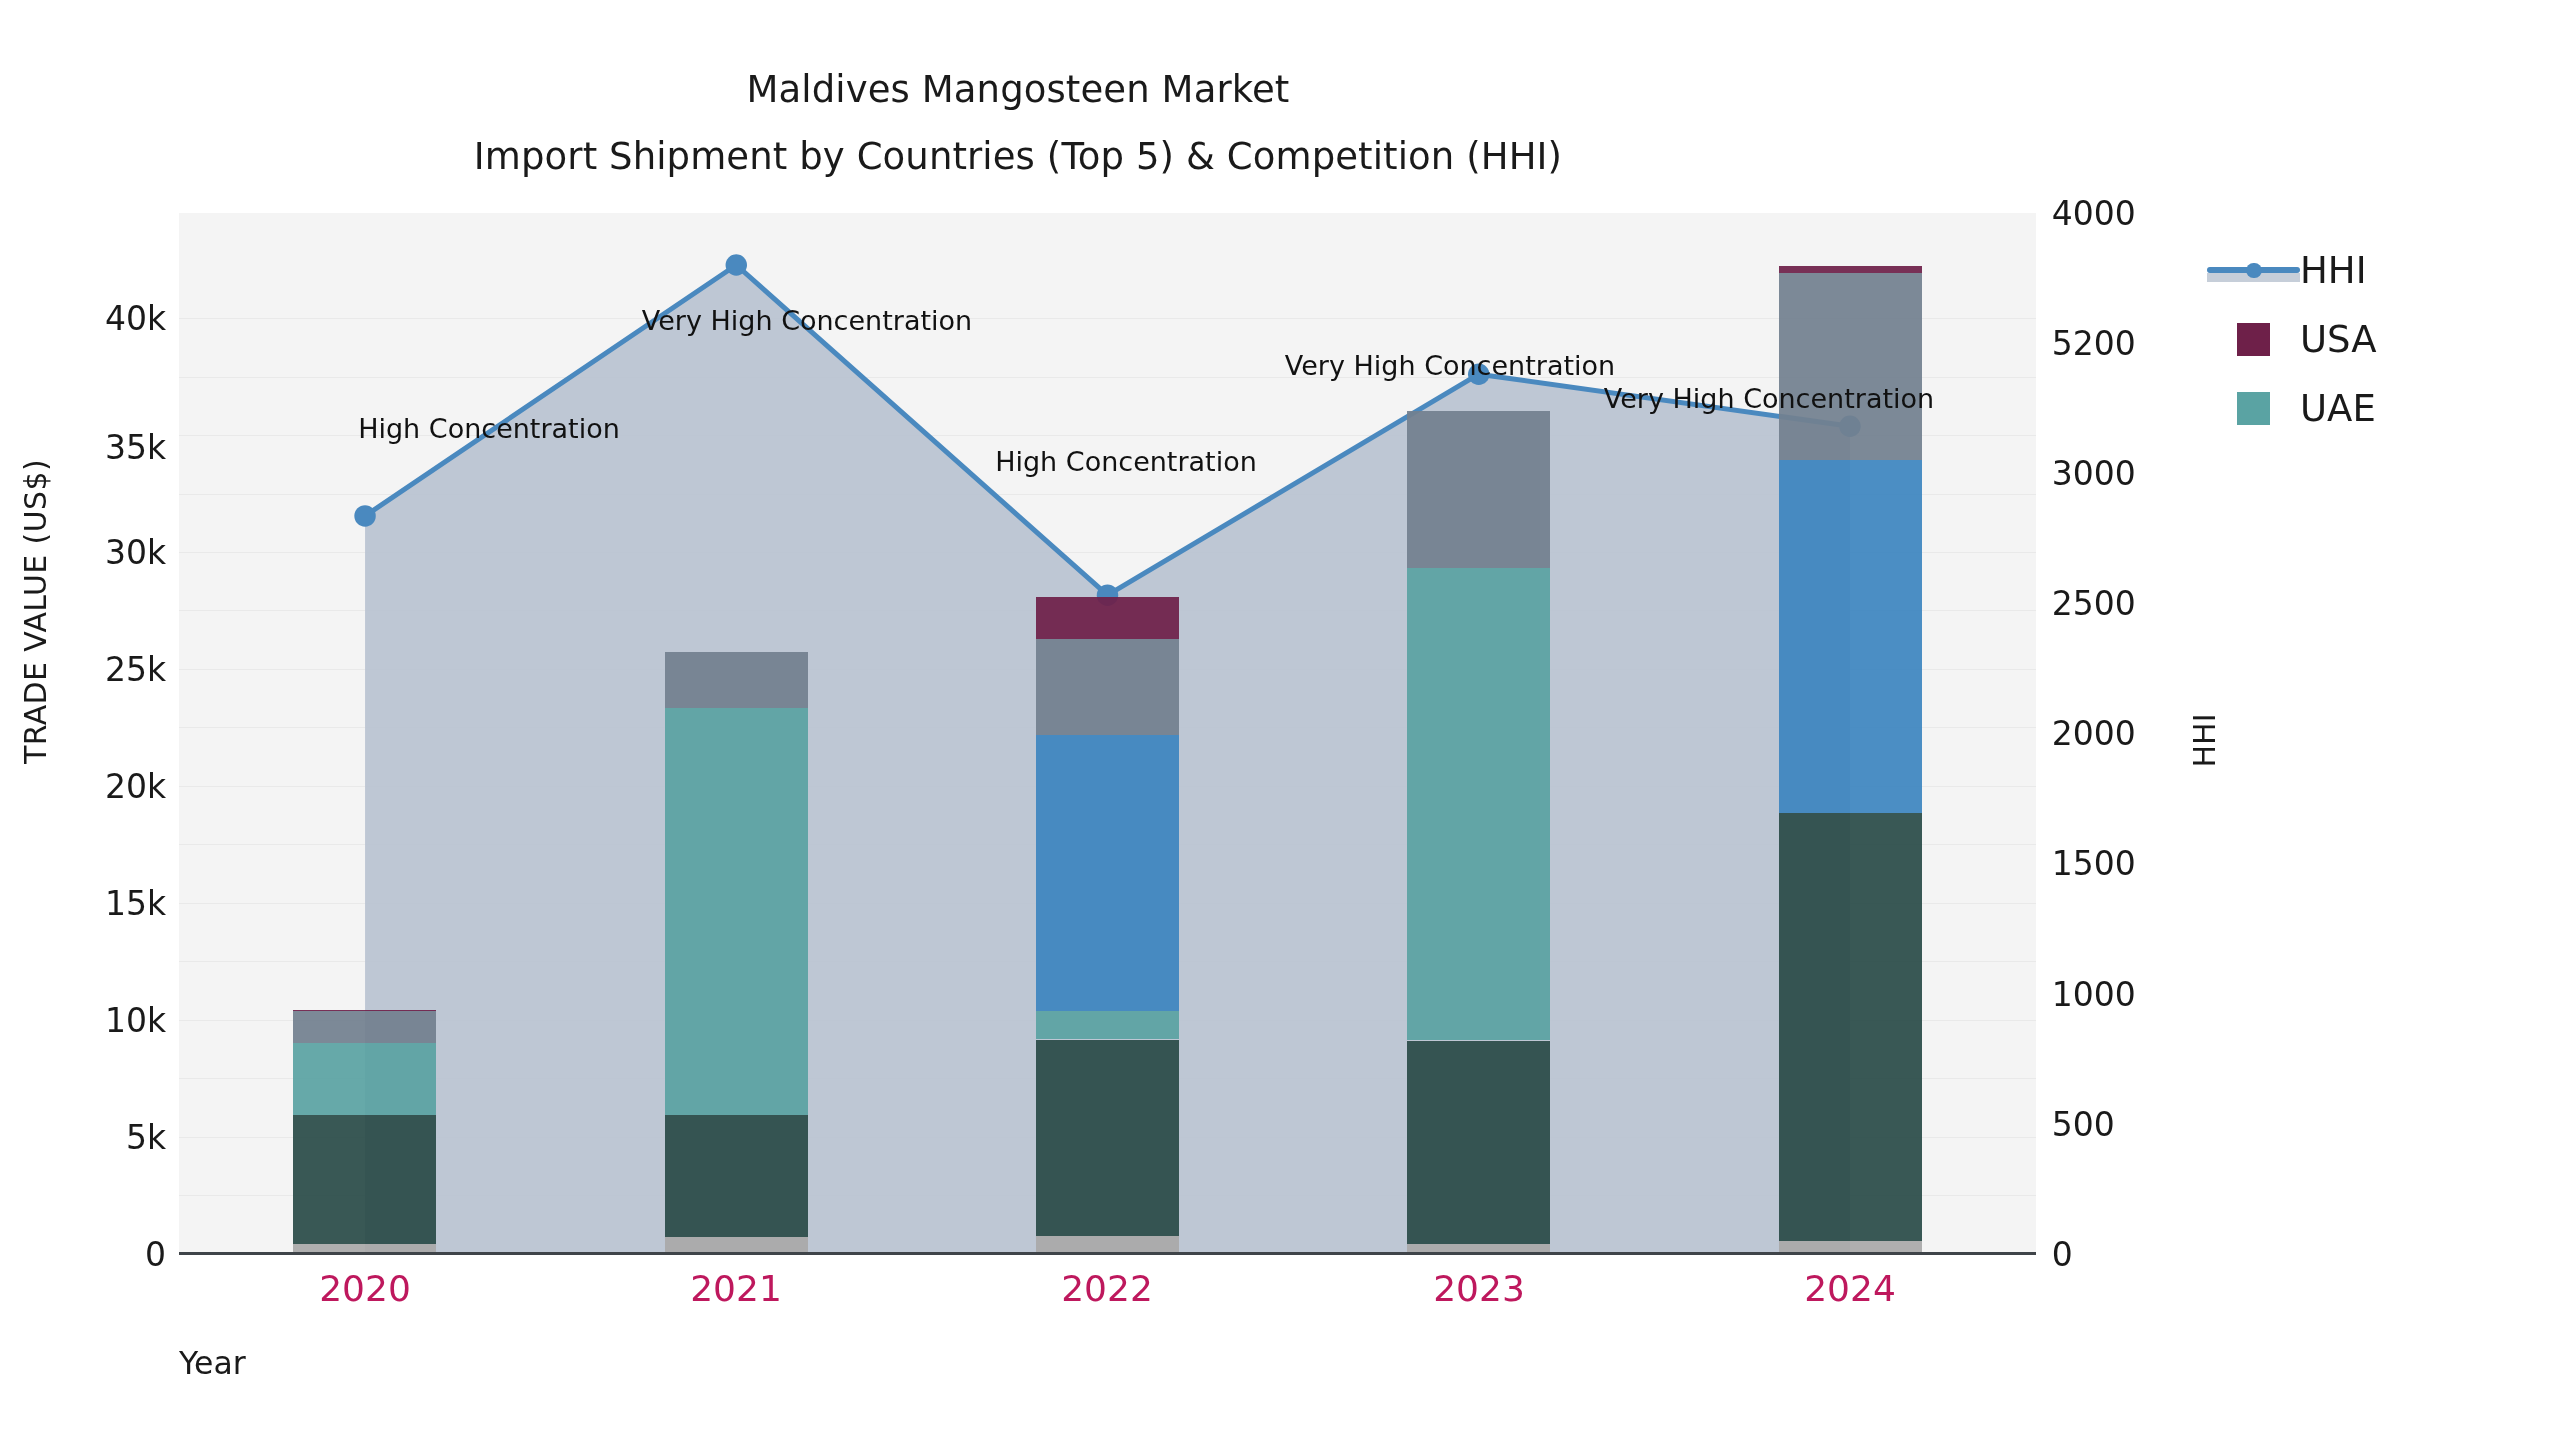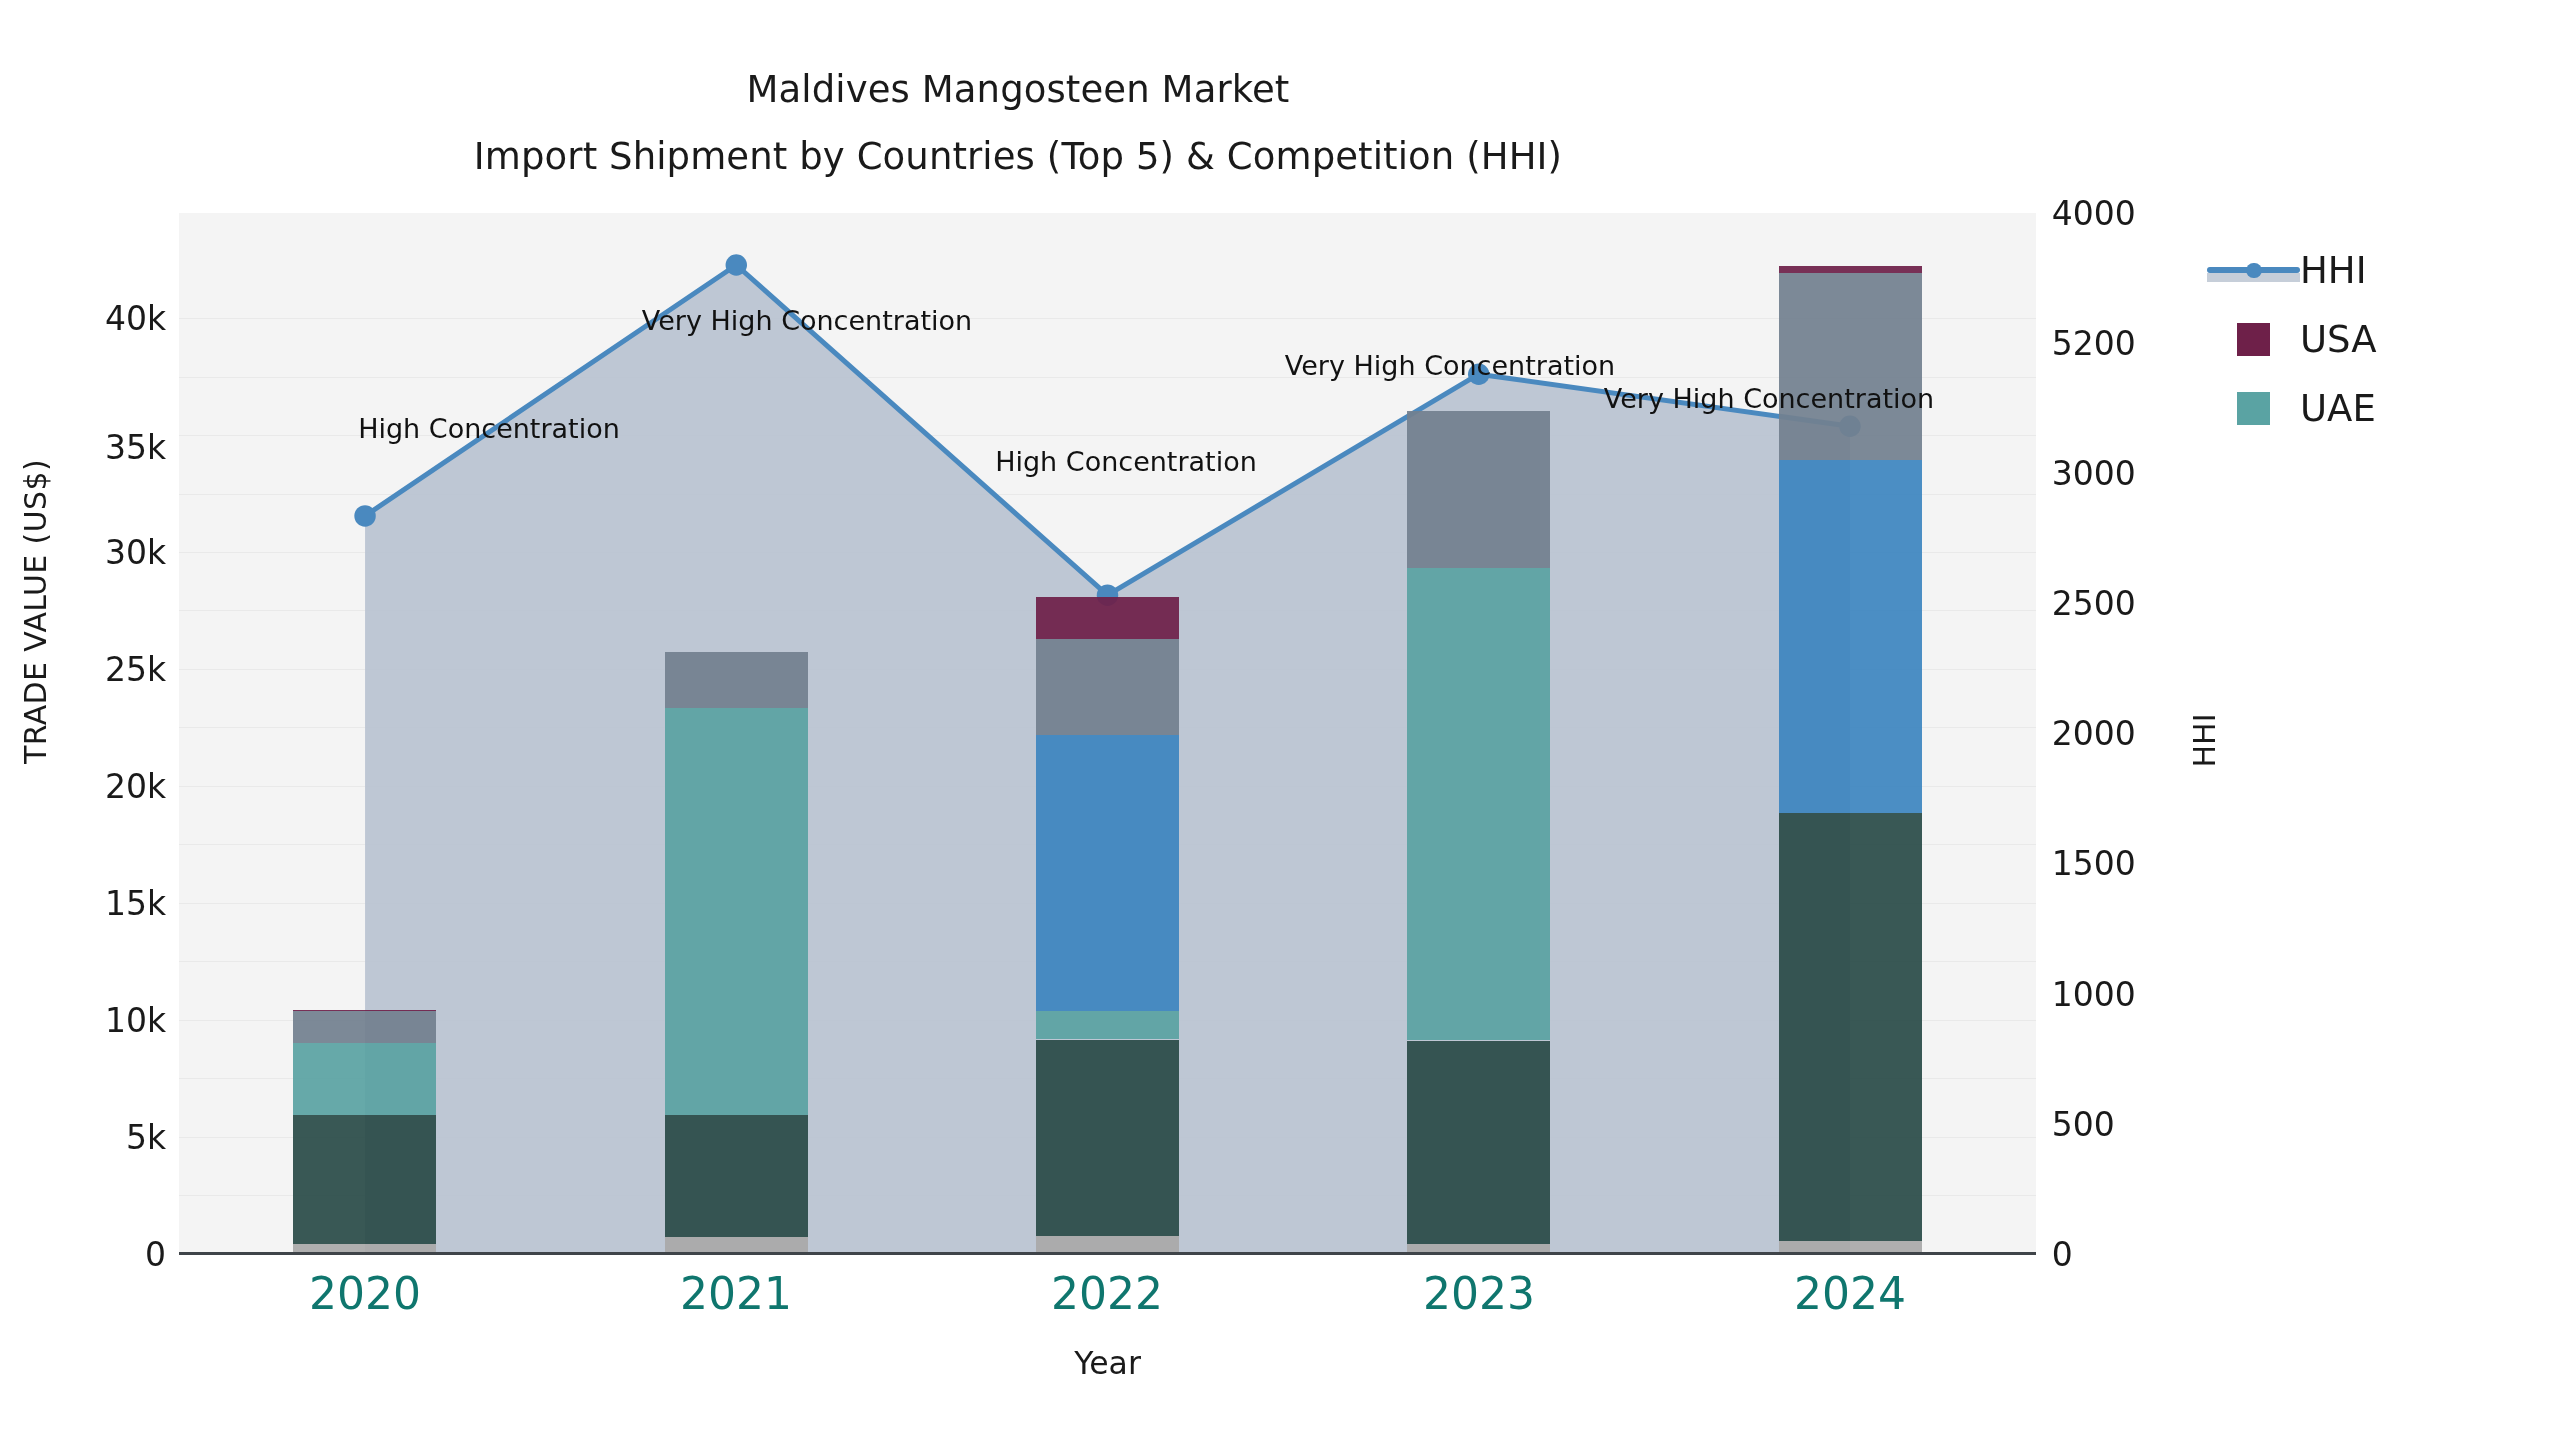--- a/index.html
+++ b/index.html
@@ -40,32 +40,32 @@
   }
   #ylabels-left{position:absolute;left:0;top:0;width:179px;height:1449px;}
   .ytick-right{
     position:absolute;left:0;width:165px;text-align:left;
     font-size:33px;color:#1a1a1a;transform:translateY(-50%);
     padding-left:15.7px;box-sizing:border-box;
   }
   #ylabels-right{position:absolute;left:2036px;top:0;width:179px;height:1449px;}
   .xtick{
     position:absolute;top:1268px;width:215px;text-align:center;
-    font-size:44px;color:#0f766e;transform:translateX(-50%);
+    font-size:36px;color:#be185d;transform:translateX(-50%);
   }
   #y-axis-title{
     position:absolute;left:-179px;top:594px;width:429px;text-align:center;
     font-size:30px;color:#1a1a1a;transform:rotate(-90deg);letter-spacing:0.4px;
   }
   #y2-axis-title{
     position:absolute;left:2097px;top:723px;width:215px;text-align:center;
     font-size:30px;color:#1a1a1a;transform:rotate(-90deg);
   }
   #x-axis-title{
-    position:absolute;left:179px;top:1345px;width:1857px;text-align:center;
+    position:absolute;left:179px;top:1345px;width:1857px;
     font-size:31.5px;color:#1a1a1a;
   }
   
   .annot{
     position:absolute;font-size:27px;color:#111;white-space:nowrap;
     transform:translate(-50%,-50%);
   }
   
   #legend{
     position:absolute;left:2207px;top:236px;width:369px;

